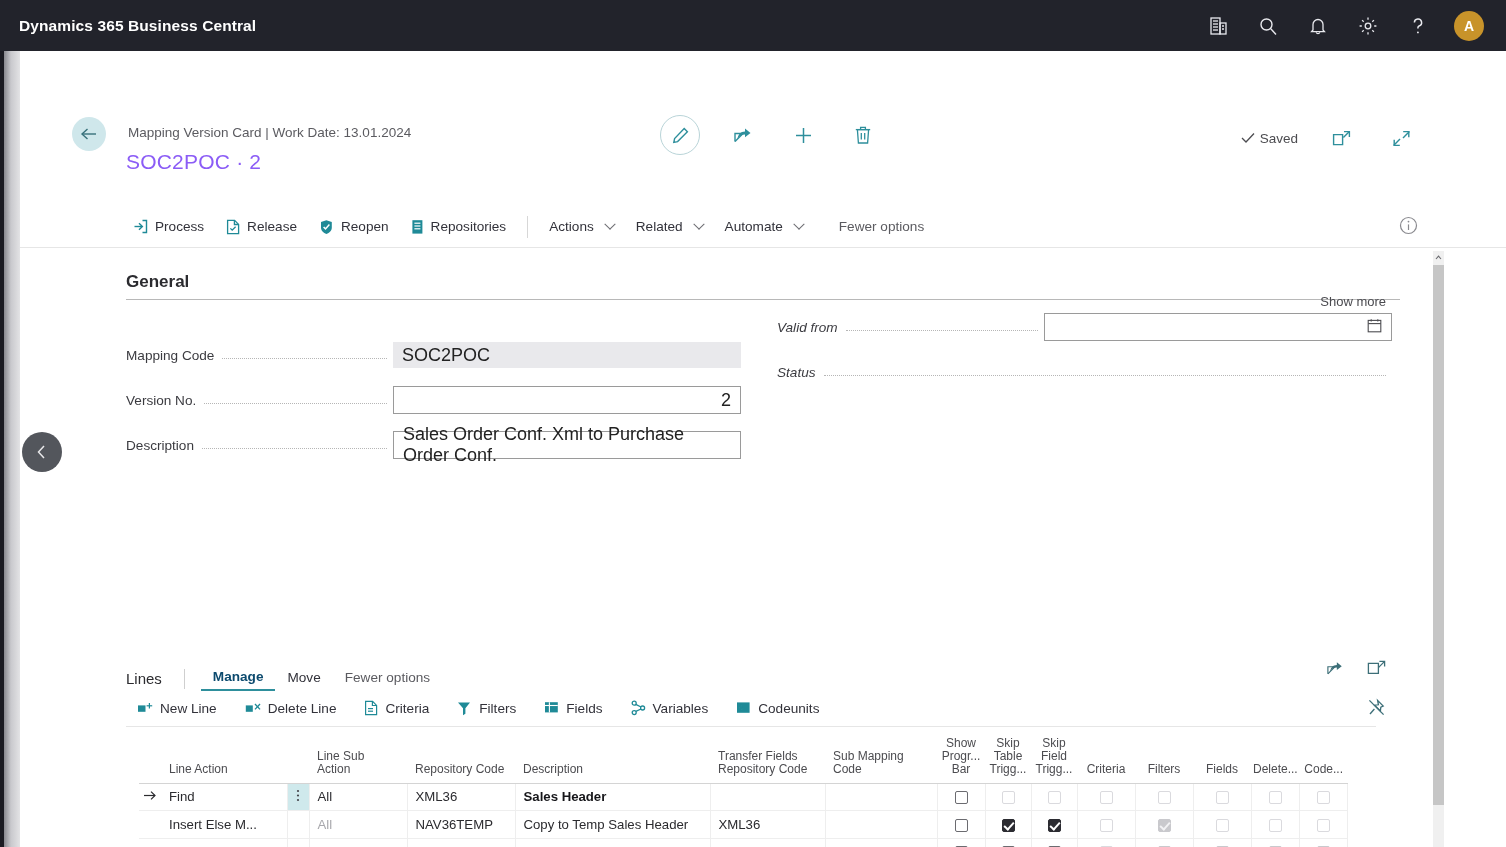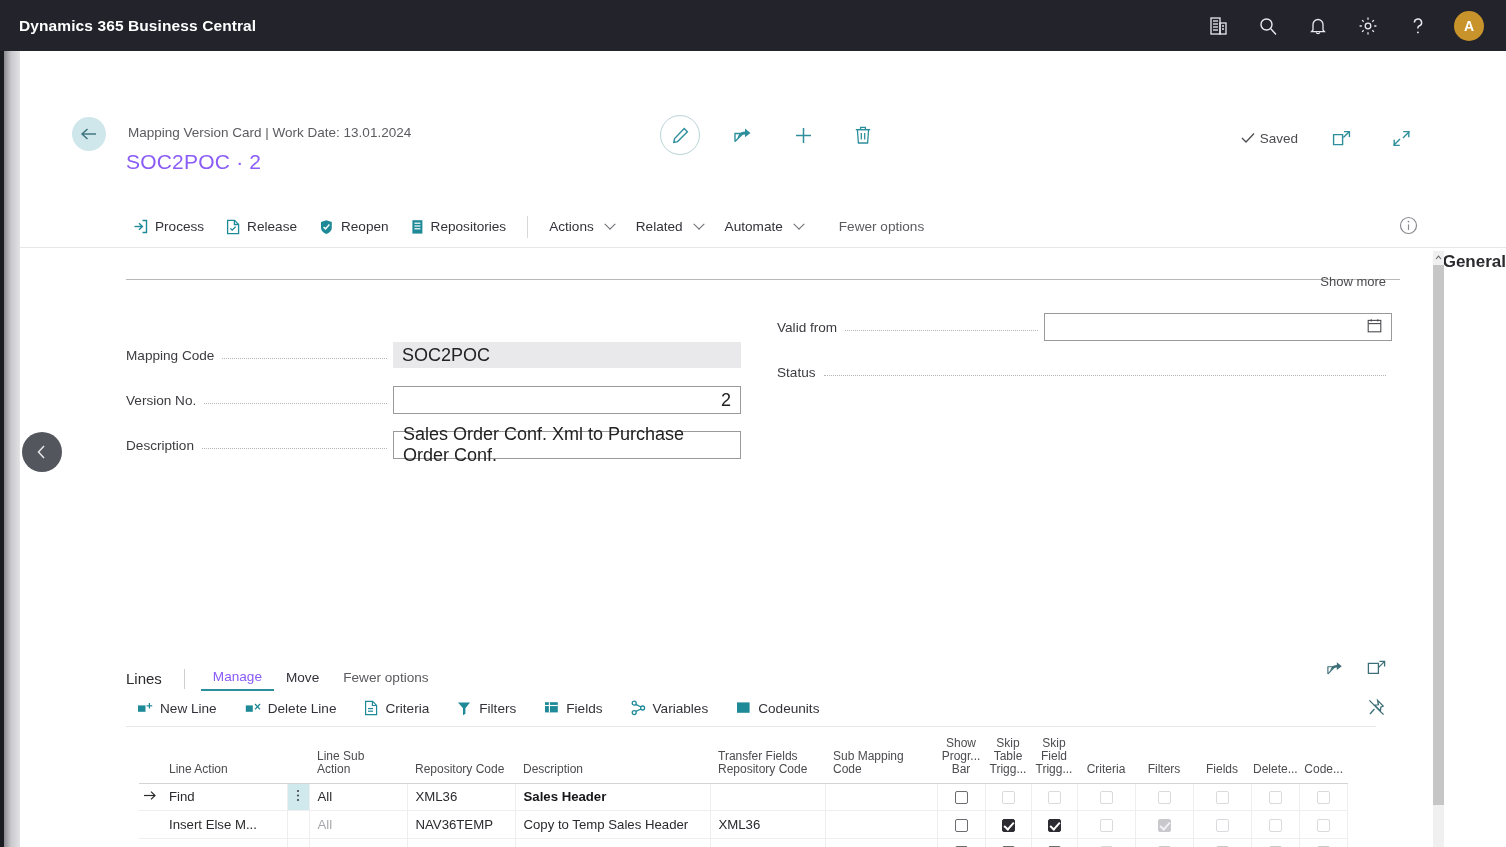--- a/index.html
+++ b/index.html
@@ -209,34 +209,34 @@
     display: flex; align-items: center;
     font-size: 18px; color: #222;
     padding: 0 9px;
   }
   .fctl.readonly { background: #e9e9ec; border: none; }
   .fctl.edit { background: #fff; border: 1px solid #9a9a9a; }
   .fctl.right { justify-content: flex-end; }
   .fctl.bold { font-weight: bold; color: #16161a; }
 
   .colL { position: absolute; left: 106px; width: 615px; margin-top: 28px; }
-  .colR { position: absolute; left: 757px; width: 615px; }
+  .colR { position: absolute; left: 757px; width: 615px; font-style: italic; }
 
   
   .linesbar {
     position: absolute; left: 106px; top: 418px;
     display: flex; align-items: center; gap: 0;
   }
   .lines-label { font-size: 15px; color: #2b2b2f; font-weight: normal; }
   .ltab {
     font-size: 13.6px; color: #32323a;
     padding: 3px 12px 5px 12px; cursor: pointer;
   }
   .ltab.active {
-    color: #8b5cf6; border-bottom: 2px solid #2e8f9c; font-weight: normal;
+    color: #0c4a6e; border-bottom: 2px solid #2e8f9c; font-weight: bold;
   }
   .ltab.muted { color: #5b5b60; }
   .lines-right {
     position: absolute; right: 120px; top: 412px;
     display: flex; gap: 22px; align-items: center;
   }
   .subtoolbar {
     position: absolute; left: 106px; top: 448px;
     display: flex; align-items: center; gap: 6px;
     width: 1250px;
@@ -491,21 +491,21 @@
         <svg width="19" height="19" viewBox="0 0 19 19" fill="none" stroke="#8a8a8f" stroke-width="1.2">
           <circle cx="9.5" cy="9.5" r="8"></circle>
           <line x1="9.5" y1="8.4" x2="9.5" y2="14"></line>
           <circle cx="9.5" cy="5.6" r=".9" fill="#8a8a8f" stroke="none"></circle>
         </svg>
       </div>
     </div>
 
     <div class="body">
 
-      <div style="position:absolute; left:0; top:4px; width:100%;text-align:right;">
+      <div style="position:absolute; left:0; top:24px; width:100%;">
         <div class="sect-title">General</div>
         <div class="showmore" style="top:22px">Show more</div>
         <div class="sect-rule"></div>
       </div>
 
       <div class="colL" style="top:68px">
         <div class="fieldrow">
           <span class="flabel">Mapping Code</span>
           <span class="fdots"></span>
           <span class="fctl readonly" style="width:348px">SOC2POC</span>

